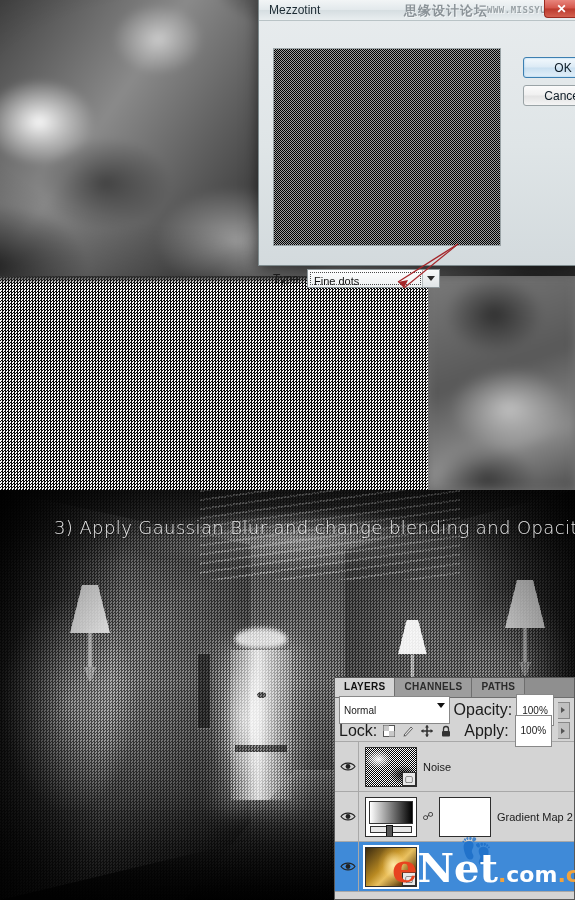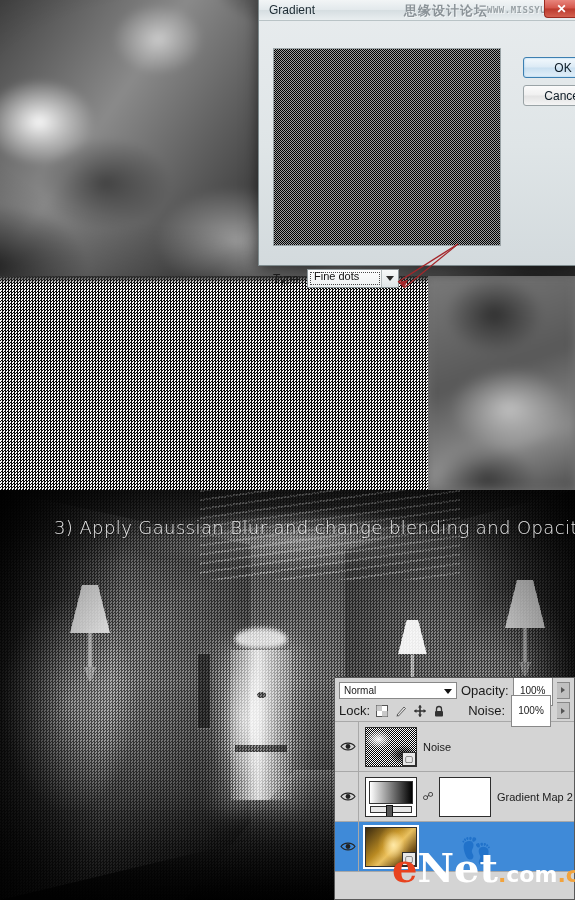--- a/index.html
+++ b/index.html
@@ -214,24 +214,24 @@
       repeating-linear-gradient(-49deg, #000 0 1px, #fff 1px 3px),
       repeating-linear-gradient(11deg, #000 0 1px, #fff 1px 2px);
     background-size: 2px 2px, 3px 3px, 3px 3px, 3px 3px, 2px 2px;
     background-position: 0 0, 1px 1px, 0 0, 2px 1px, 1px 0;
     filter: contrast(2.4) brightness(.62);
   }
 
   .type-row { position: absolute; left: 14px; top: 248px; display: flex; align-items: center; gap: 8px; }
   .type-label { font-size: 12px; color: #1a1a1a; }
   .combo {
-    position: relative; width: 92px; height: 19px;
+    position: relative; width: 133px; height: 19px;
     background: linear-gradient(to bottom, #fdfdfd, #eef1f2);
     border: 1px solid #8d9699;
-    display: flex; align-items: flex-start;
+    display: flex; align-items: flex-end;
   }
   .combo-inner {
     position: absolute; left: 2px; top: 2px; right: 18px; bottom: 2px;
     border: 1px dotted #4a4a4a;
   }
   .combo-value { position: relative; padding-left: 6px; font-size: 11px; color: #111; z-index: 2; }
   .combo-arrow-box {
     position: absolute; right: 0; top: 0; width: 17px; height: 17px;
     background: linear-gradient(to bottom, #f7f9f9, #dfe4e6);
     border-left: 1px solid #b3babc;
@@ -266,26 +266,26 @@
   }
   .panel-tabs { display: flex; height: 20px; background: #8f8f8f; border-bottom: 1px solid #6e6e6e; }
   .panel-tab {
     padding: 3px 9px 0 9px; font-size: 10px; font-weight: bold; color: #2b2b2b;
     background: #9d9d9d; border-right: 1px solid #6e6e6e; letter-spacing: .3px;
   }
   .panel-tab.active { background: #d4d4d4; color: #111; }
 
   .blend-row { display: flex; align-items: center; height: 22px; padding: 2px 4px 0 4px; gap: 4px; }
   .blend-select {
-    position: relative; width: 118px; height: 17px; background: #fff;
+    position: relative; width: 118px; height: 28px; background: #fff;
     border: 1px solid #888; display: flex; align-items: center;
   }
   .blend-select span { padding-left: 4px; font-size: 10px; }
   .blend-select .caret-down { position: absolute; right: 4px; top: 6px; border-top-color: #111; }
-  .inline-label { font-size: 13px; }
+  .inline-label { font-size: 16px; }
   .num-field {
     width: 40px; height: 32px; background: #fff; border: 1px solid #888;
     font-size: 10px; display: flex; align-items: center; justify-content: center;
   }
   .spin-btn {
     width: 13px; height: 17px; background: #c0c0c0; border: 1px solid #888; border-left: none;
     display: flex; align-items: center; justify-content: center;
   }
   .caret-right { width: 0; height: 0; border-top: 3px solid transparent; border-bottom: 3px solid transparent; border-left: 4px solid #555; }
 
@@ -391,21 +391,21 @@
     <div class="frame-picture" id="frame-far"></div>
 
     <div class="floor-runner"></div>
     <div class="grain-overlay"></div>
     <div class="photo-vignette"></div>
   </div>
   <div class="step-label" id="step3-label">3) Apply Gaussian Blur and change blending and Opacity</div>
 
   <div class="dialog">
     <div class="dialog-titlebar">
-      <div class="dialog-title">Gradient</div>
+      <div class="dialog-title">Mezzotint</div>
       <div class="watermark-cn">思缘设计论坛</div>
       <div class="watermark-url">WWW.MISSYUAN.COM</div>
       <div class="close-button">✕</div>
     </div>
 
     <div class="dialog-body">
       <div class="preview-frame">
         <div class="preview-noise"></div>
       </div>
 
@@ -426,20 +426,25 @@
   </div>
 
   <svg class="arrow-svg" viewBox="0 0 130 52">
     <path d="M68 6 L8 44" stroke="#a5262a" stroke-width="1.4" fill="none"></path>
     <path d="M68 6 L14 50" stroke="#a5262a" stroke-width="1.2" fill="none"></path>
     <path d="M8 44 L18 42 L14 50 Z" fill="#a5262a"></path>
   </svg>
 
   <div class="layers-panel">
 
+    <div class="panel-tabs">
+      <div class="panel-tab active">LAYERS</div>
+      <div class="panel-tab">CHANNELS</div>
+      <div class="panel-tab">PATHS</div>
+    </div>
 
     <div class="blend-row">
       <div class="blend-select">
         <span>Normal</span>
         <div class="caret-down"></div>
       </div>
       <div class="inline-label">Opacity:</div>
       <div class="num-field">100%</div>
       <div class="spin-btn">
         <div class="caret-right"></div>
@@ -461,21 +466,21 @@
         <svg class="lock-ico" viewBox="0 0 12 12">
           <path d="M6 0.5 L6 11.5 M0.5 6 L11.5 6" stroke="#333" stroke-width="1.6"></path>
           <path d="M6 0 L8 2.4 L4 2.4 Z M6 12 L8 9.6 L4 9.6 Z M0 6 L2.4 4 L2.4 8 Z M12 6 L9.6 4 L9.6 8 Z" fill="#333"></path>
         </svg>
         <svg class="lock-ico" viewBox="0 0 12 12">
           <path d="M3.5 6 V4 a2.5 2.5 0 0 1 5 0 V6" fill="none" stroke="#333" stroke-width="1.3"></path>
           <rect x="2" y="6" width="8" height="5.5" rx="1" fill="#333"></rect>
         </svg>
       </div>
       <div class="spacer"></div>
-      <div class="inline-label">Noise:</div>
+      <div class="inline-label">Apply:</div>
       <div class="num-field">100%</div>
       <div class="spin-btn">
         <div class="caret-right"></div>
       </div>
     </div>
 
     <div class="layer-row">
       <div class="eye-cell">
         <svg width="16" height="11" viewBox="0 0 16 11">
           <path d="M1 5.5 C4 1, 12 1, 15 5.5 C12 10, 4 10, 1 5.5 Z" fill="none" stroke="#222" stroke-width="1.1"></path>

